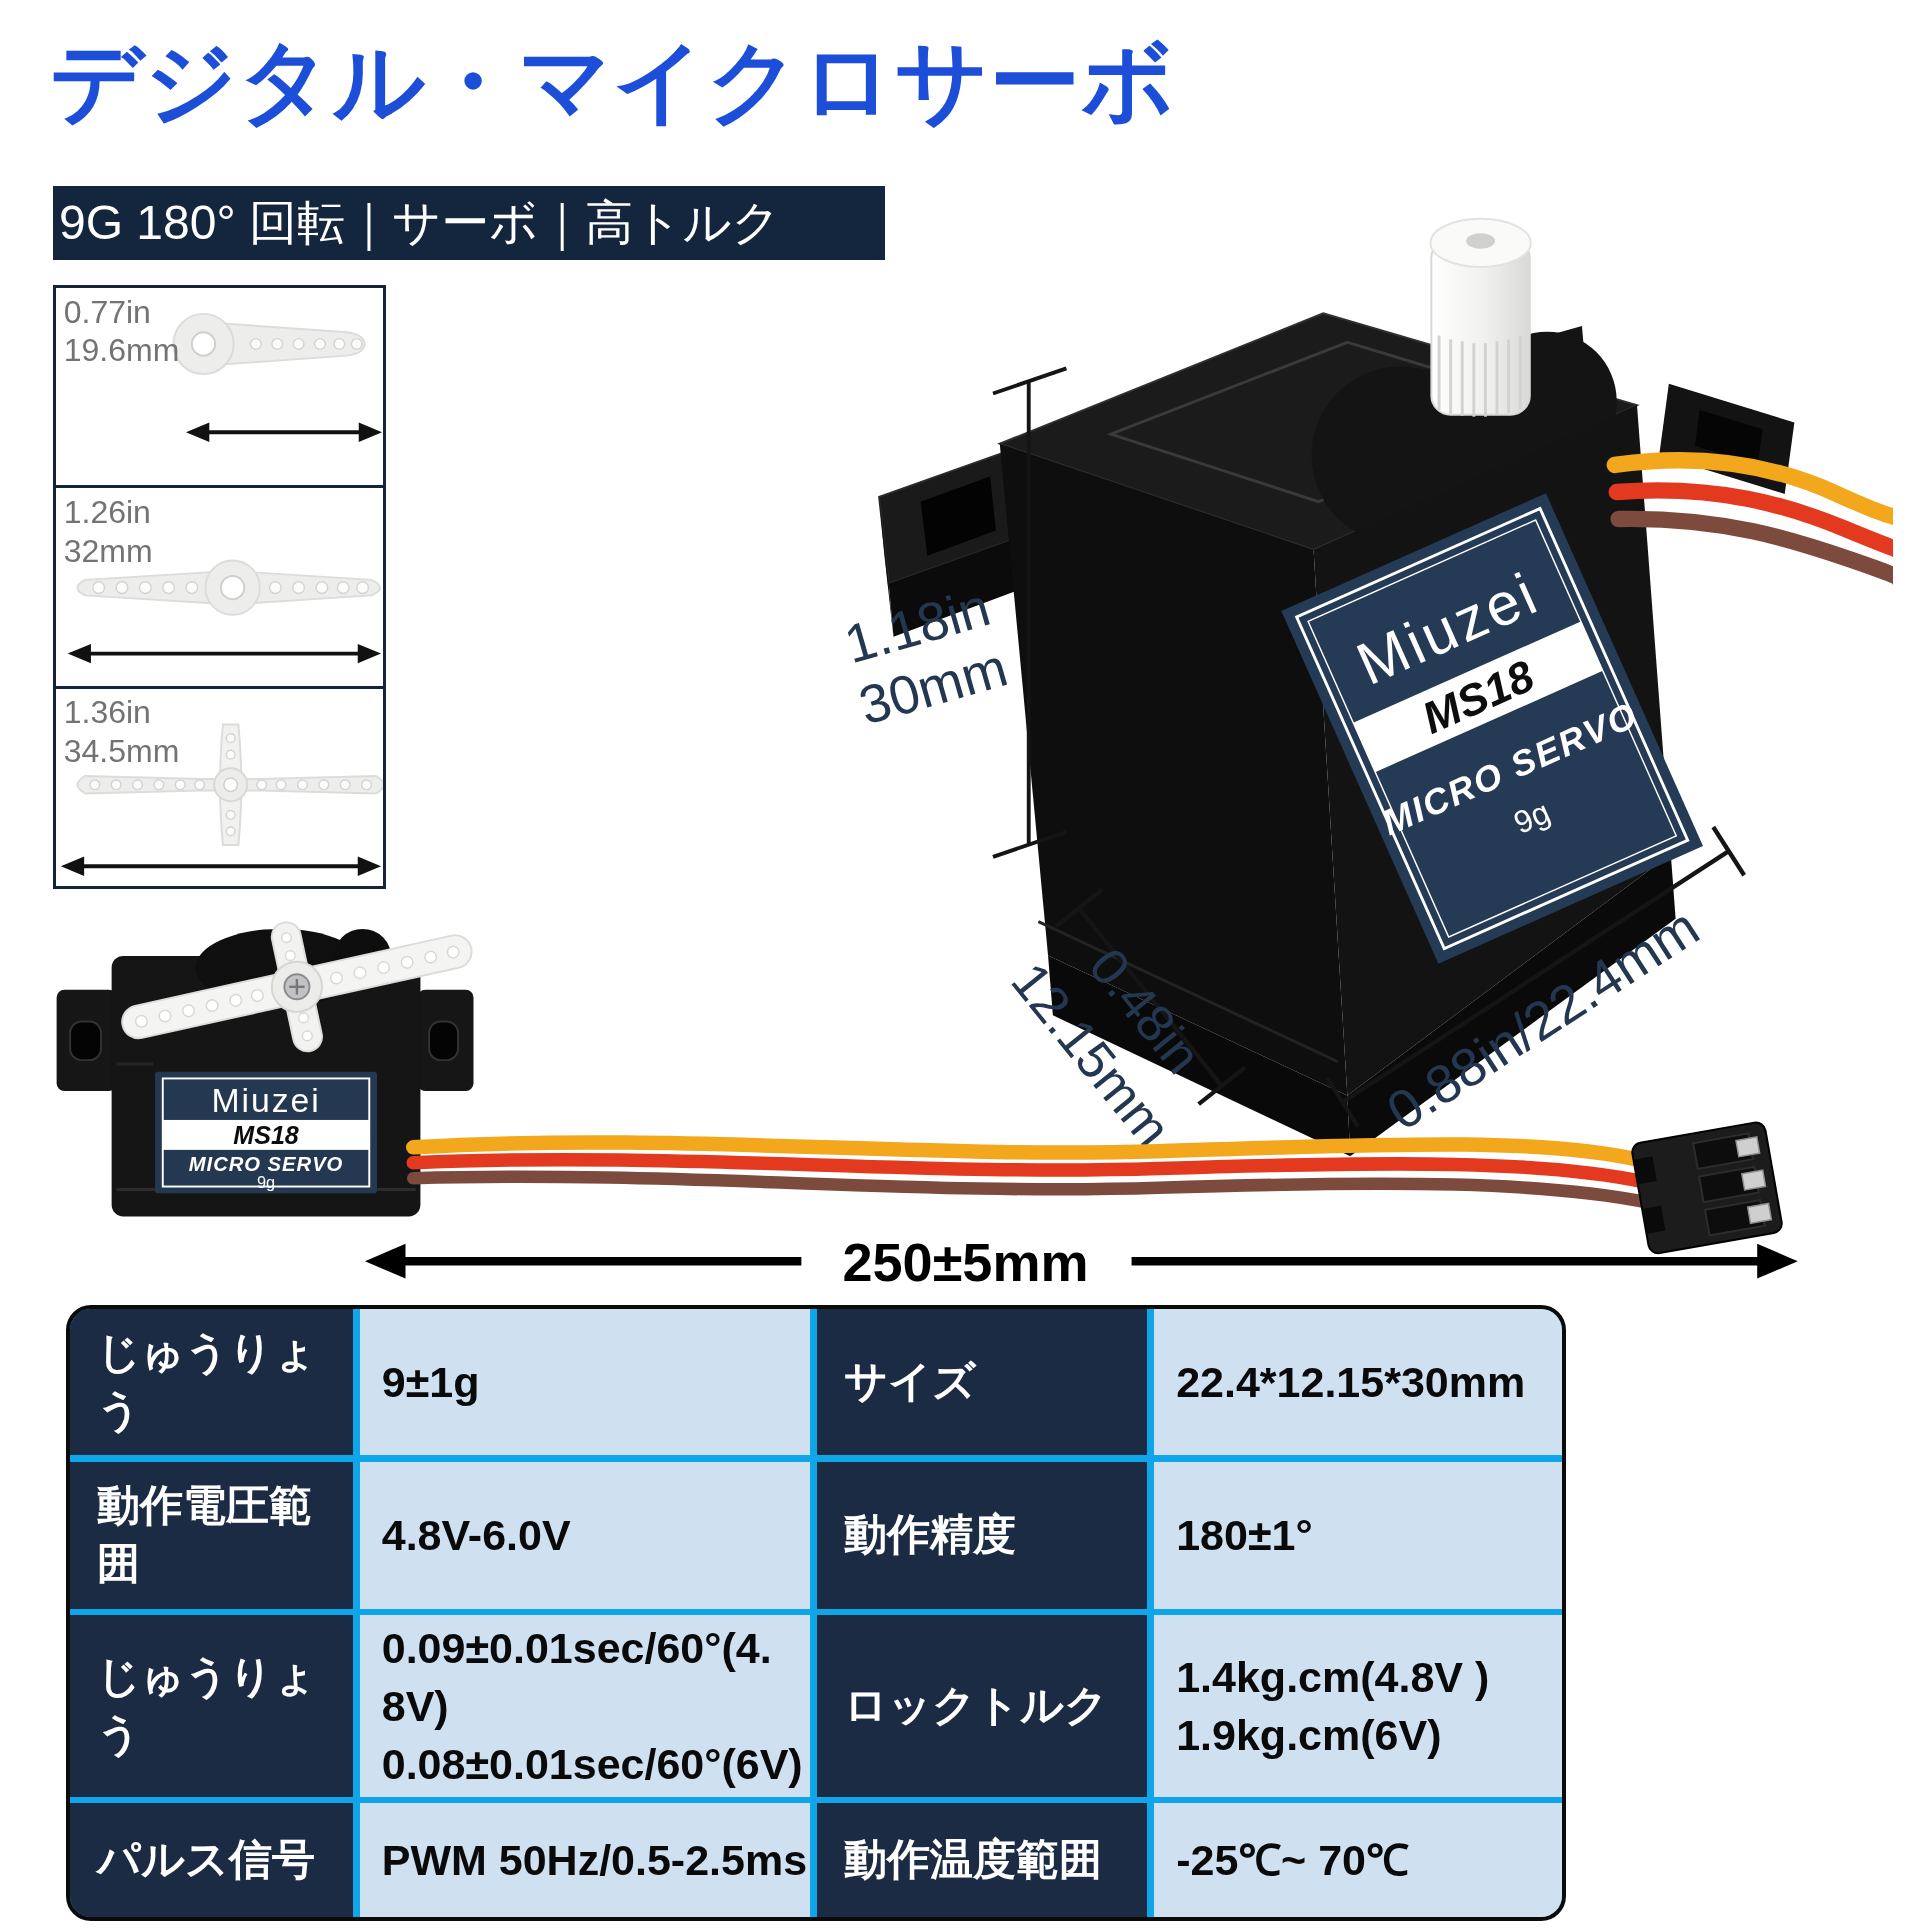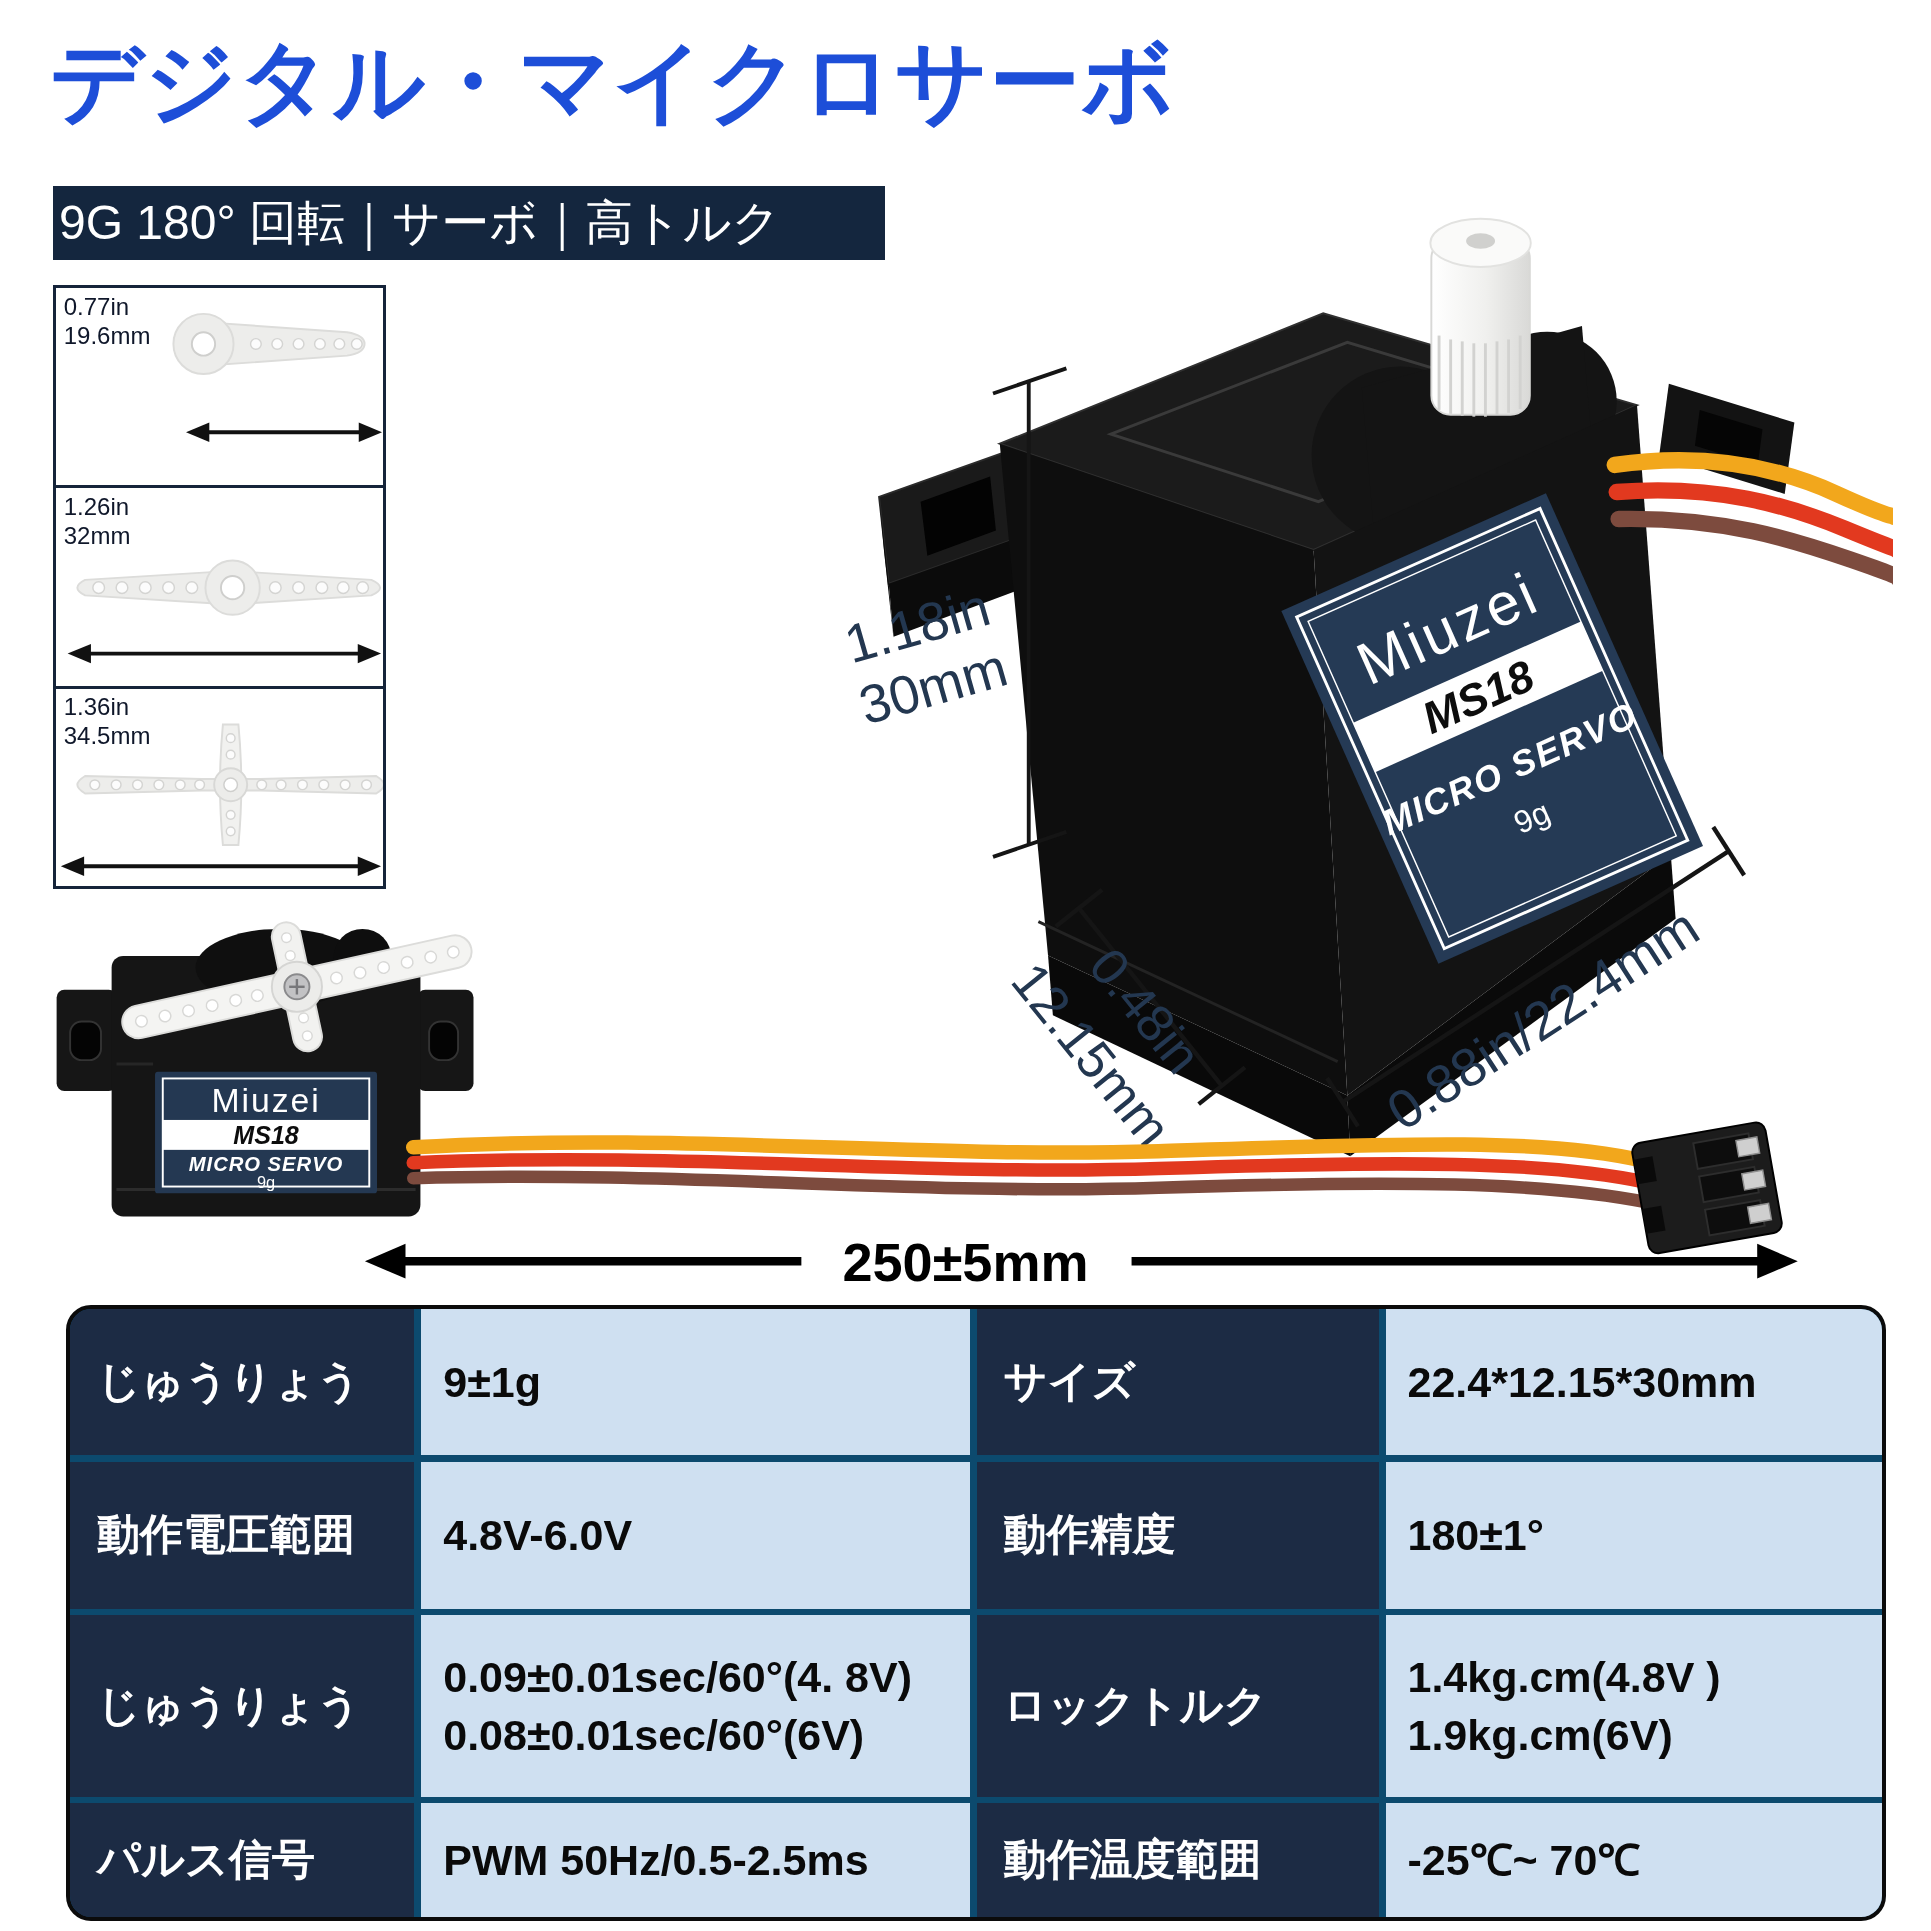--- a/index.html
+++ b/index.html
@@ -21,28 +21,28 @@
   .banner span{color:#ffffff;font-size:48px;font-weight:500;white-space:nowrap;}
   
   .arm-panel{
     left:53px;top:285px;width:333px;height:604px;
     border:3.9px solid #15243a;box-sizing:border-box;background:#fff;
     display:flex;flex-direction:column;
   }
   .arm-box{position:relative;flex:1;border-bottom:3.9px solid #15243a;}
   .arm-box:last-child{border-bottom:none;}
   .arm-dim{
-    position:absolute;left:7.7px;top:4.8px;color:#0f172a;font-size:24px;
+    position:absolute;left:7.7px;top:4.8px;color:#737373;font-size:32px;
     line-height:1.2;font-weight:400;
   }
   .arm-svg{position:absolute;left:0;top:0;width:100%;height:100%;}
   
   .spec-table{
-    left:66px;top:1305px;width:1820px;height:616px;
-    background:#0c4a6e;border:4.8px solid #0b0b0b;border-radius:25px;
+    left:66px;top:1305px;width:1500px;height:616px;
+    background:#0ea5e9;border:4.8px solid #0b0b0b;border-radius:25px;
     box-sizing:border-box;overflow:hidden;
     display:grid;
     grid-template-columns:358fr 570fr 418fr 516fr;
     grid-template-rows:152fr 152fr 188fr 118fr;
     gap:6.8px;
   }
   .cell{display:flex;align-items:center;box-sizing:border-box;}
   .cell.lab{
     background:#1c2b44;color:#ffffff;font-size:43px;font-weight:700;
     padding-left:27px;white-space:pre-line;

